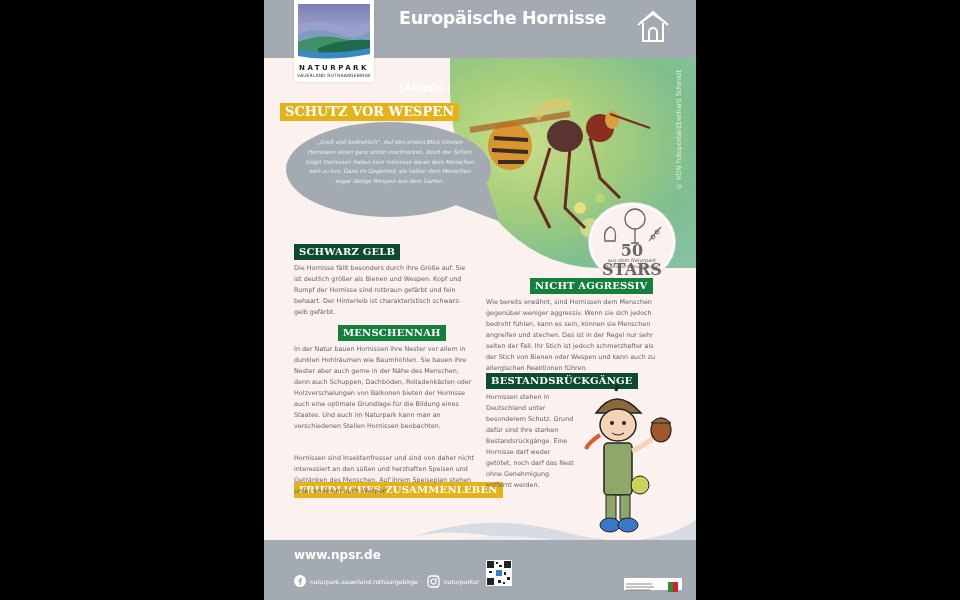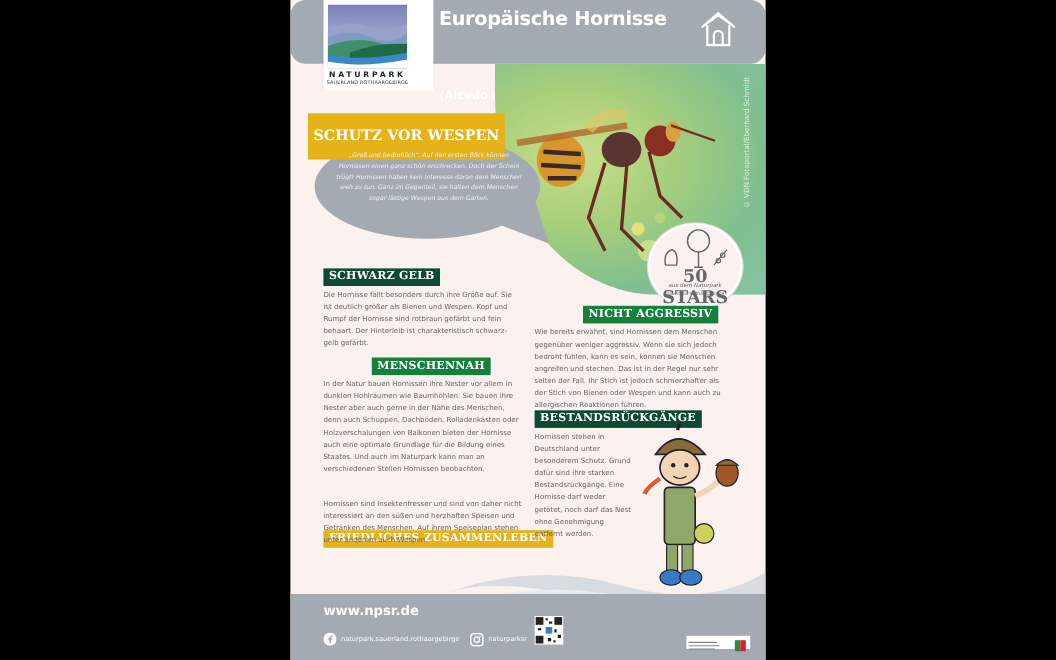--- a/index.html
+++ b/index.html
@@ -1,33 +1,33 @@
 <!DOCTYPE html>
 <html><head>
 <meta charset="utf-8">
 <style>
   html,body{margin:0;padding:0;}
   body{width:960px;height:600px;background:#000;position:relative;overflow:hidden;font-family:"DejaVu Sans","Liberation Sans",sans-serif;}
   .poster{position:absolute;left:264px;top:0;width:432px;height:600px;background:#fbf1ee;overflow:hidden;}
-  .header{position:absolute;left:0;top:0;width:432px;height:58px;background:#a3aab1;border-radius:14px;}
-  .logo{position:absolute;left:30px;top:0;width:80px;height:82px;background:#fff;box-shadow:0 0 2px rgba(0,0,0,.15);z-index:5;padding-left:20px;}
+  .header{position:absolute;left:0;top:0;width:432px;height:58px;background:#a3aab1;}
+  .logo{position:absolute;left:30px;top:0;width:80px;height:82px;background:#fff;box-shadow:0 0 2px rgba(0,0,0,.15);z-index:5;}
   .logo svg{position:absolute;left:4px;top:4px;}
   .logo .lt1{position:absolute;left:0;width:80px;top:64px;text-align:center;font-family:"DejaVu Sans",sans-serif;font-weight:bold;font-size:7px;letter-spacing:2.5px;color:#222;}
   .logo .lt2{position:absolute;left:0;width:80px;top:73px;text-align:center;font-size:4.5px;color:#333;letter-spacing:.1px;}
   .title{position:absolute;left:135px;top:8px;color:#fff;font-family:"DejaVu Sans",sans-serif;font-weight:bold;font-size:17.5px;letter-spacing:-.3px;}
   .subtitle{position:absolute;left:135px;top:34px;color:#fff;font-family:"DejaVu Sans",sans-serif;font-weight:bold;font-size:10.5px;margin-top:47px;}
   .home{position:absolute;left:371px;top:8px;}
   .photo{position:absolute;left:186px;top:58px;width:246px;height:210px;overflow:hidden;border-bottom-left-radius:60% 85%;}
   .photo-bg{position:absolute;inset:0;background:radial-gradient(ellipse at 30% 40%,#c9de8b 0%,#a7cf7b 35%,#7fbf8f 70%,#86c3a6 100%);}
   .credit{position:absolute;left:411px;top:60px;width:14px;height:130px;writing-mode:vertical-rl;transform:rotate(180deg);font-size:6.5px;color:rgba(255,255,255,.75);white-space:nowrap;}
   .section-head{position:absolute;font-family:"DejaVu Serif","Liberation Serif",serif;font-weight:bold;color:#fff;padding:1px 5px;font-size:10px;letter-spacing:.2px;line-height:14px;}
   .sh-yellow{background:#e5b21a;margin-top:48px;}
   .sh-green{background:#0d4a33;text-align:right;}
   .sh-red{background:#15803d;margin-left:44px;}
-  .big-head{position:absolute;left:16px;top:103px;background:#e5b21a;color:#fff;font-family:"DejaVu Serif",serif;font-weight:bold;font-size:13px;padding:12px 5px;line-height:18px;}
+  .big-head{position:absolute;left:16px;top:103px;background:#e5b21a;color:#fff;font-family:"DejaVu Serif",serif;font-weight:bold;font-size:13px;padding:0 5px;line-height:18px;}
   .bubble{position:absolute;left:22px;top:122px;width:205px;height:95px;background:#a3aab1;border-radius:50%;}
   .bubble-tail{position:absolute;left:180px;top:190px;width:0;height:0;border-left:50px solid transparent;border-top:40px solid #a3aab1;transform:rotate(-18deg);}
   .bubble-text{position:absolute;left:40px;top:138px;width:172px;text-align:center;color:#eef0f2;font-style:italic;font-size:5.6px;line-height:9.8px;}
   .body{position:absolute;color:#666;font-size:6.4px;line-height:11px;}
   .fifty{position:absolute;left:325px;top:203px;width:82px;height:74px;border-radius:50%;background:#fbf1ee;border:2px solid #fff;box-shadow:0 0 0 1px #ddd;}
   .fifty .t1{position:absolute;left:0;width:82px;top:36px;text-align:center;font-family:"DejaVu Serif",serif;font-weight:bold;color:#666;font-size:16px;}
   .fifty .t2{position:absolute;left:0;width:82px;top:52px;text-align:center;font-style:italic;color:#666;font-size:5px;}
   .fifty .t3{position:absolute;left:0;width:82px;top:59px;text-align:center;font-style:italic;color:#666;font-size:4px;}
   .footer{position:absolute;left:0;top:540px;width:432px;height:60px;background:#a3aab1;}
   .url{position:absolute;left:30px;top:548px;color:#fff;font-weight:bold;font-size:12px;}

